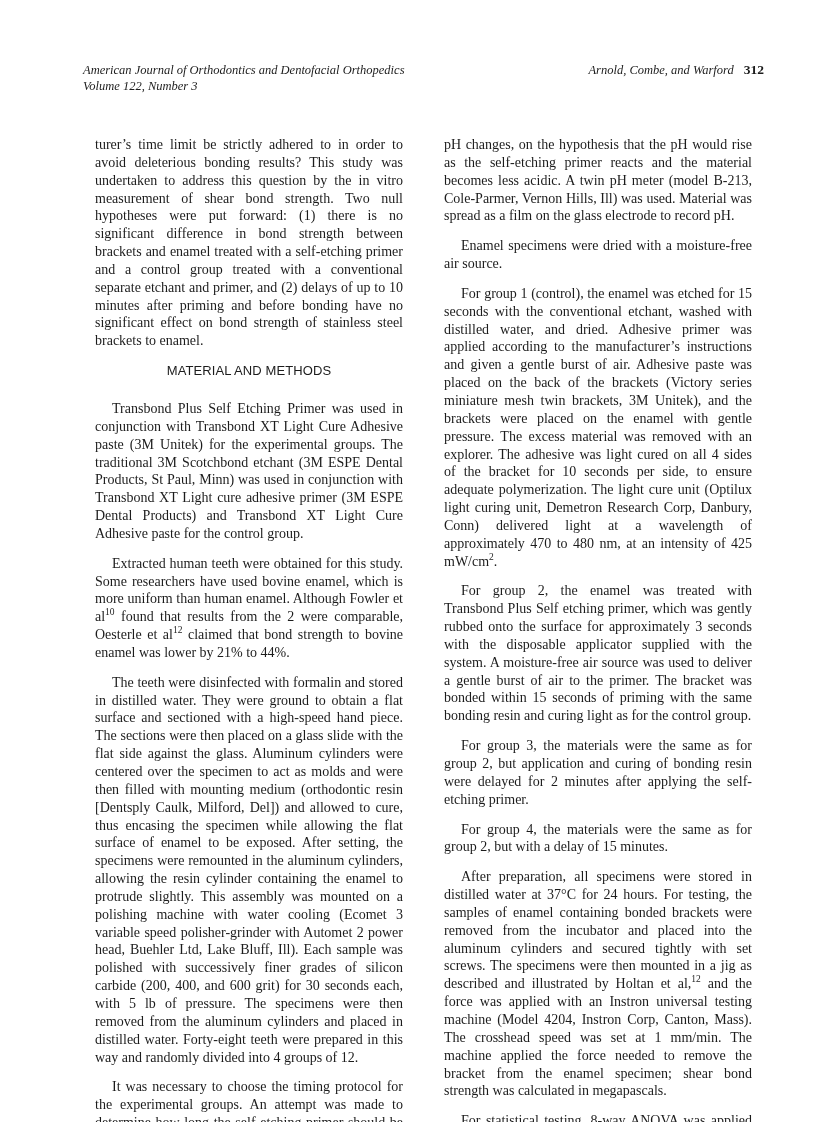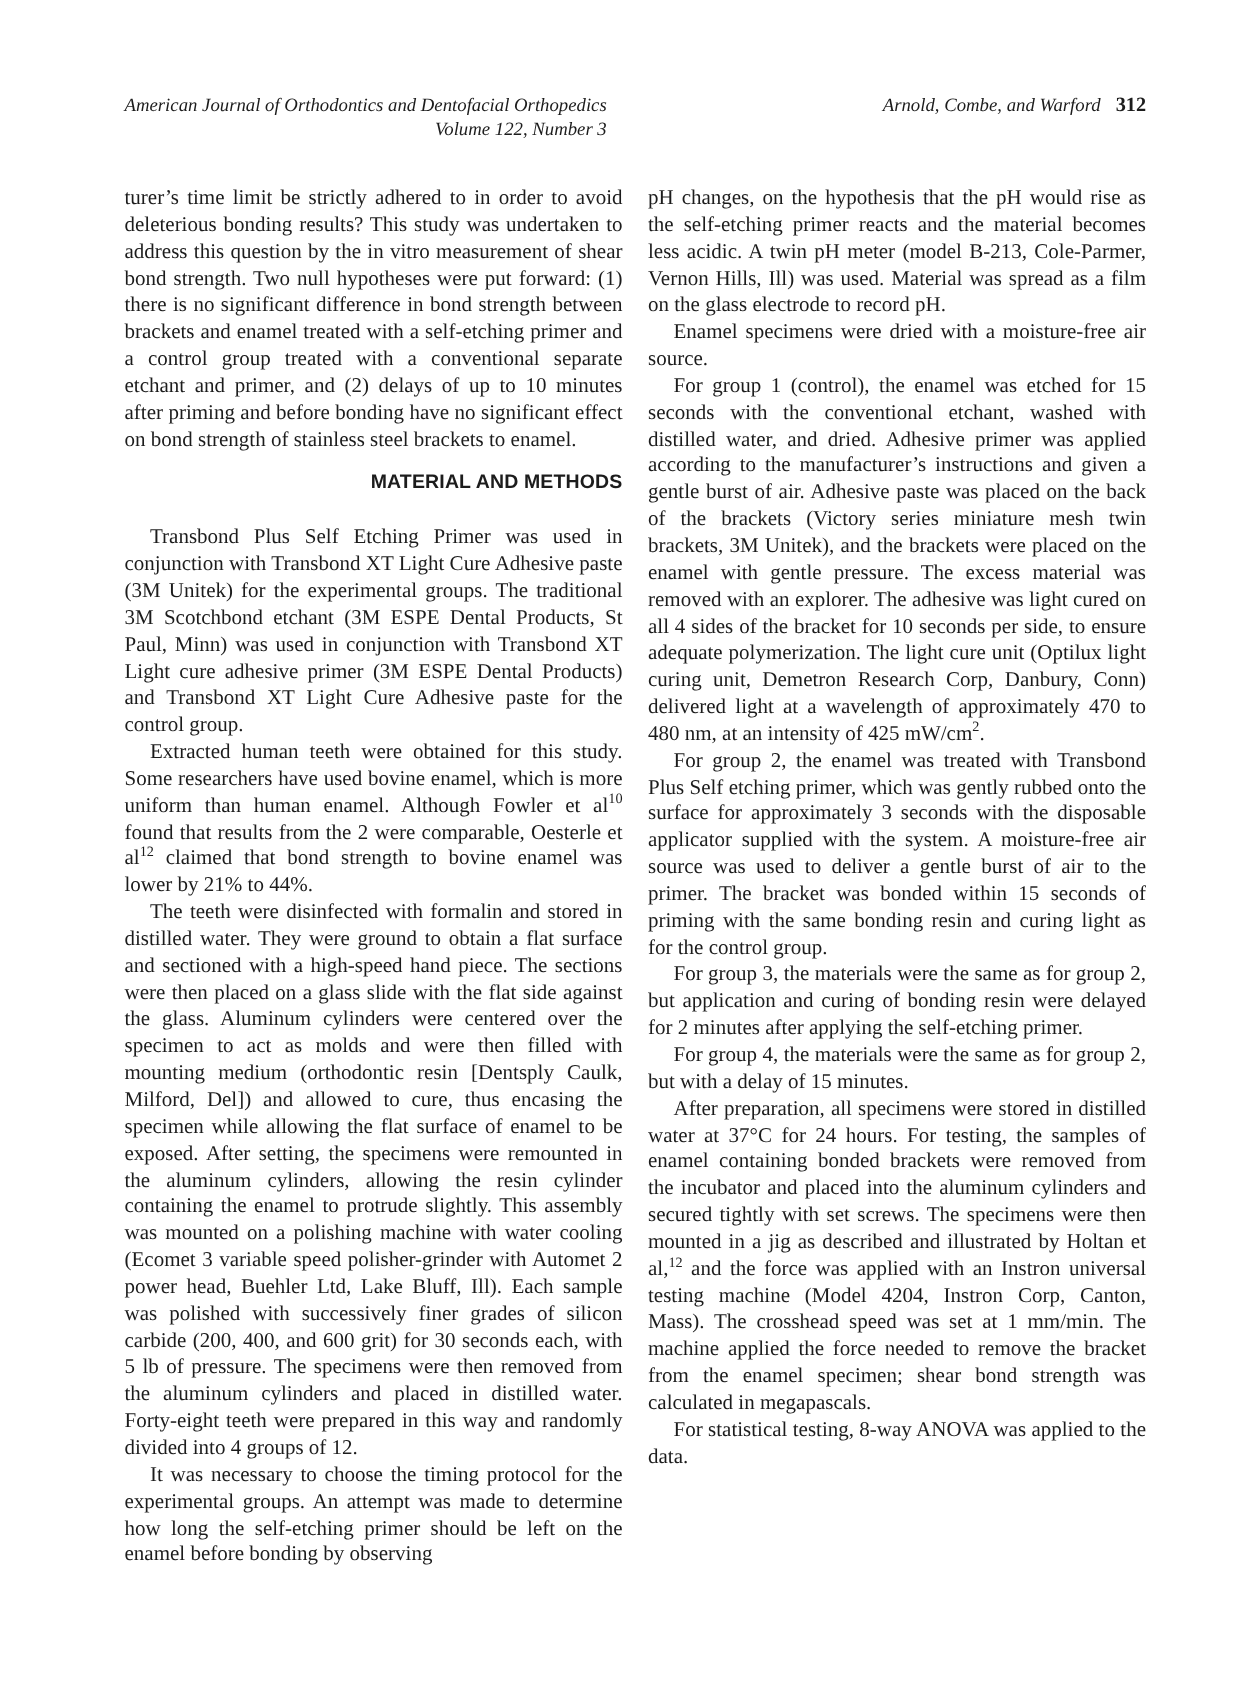--- a/index.html
+++ b/index.html
@@ -21,21 +21,21 @@
     top: 62px;
     left: 83px;
     width: 681px;
     display: flex;
     justify-content: space-between;
     align-items: flex-start;
     font-style: italic;
     font-size: 12.5px;
     line-height: 16px;
   }
-  .header-left div { white-space: nowrap; text-align: right; }
+  .header-left div { white-space: nowrap; }
   .header-right { white-space: nowrap; }
   .page-number {
     font-style: normal;
     font-weight: bold;
     font-size: 13.5px;
     margin-left: 10px;
   }
   .columns {
     position: absolute;
     top: 124px;
@@ -44,30 +44,30 @@
     display: flex;
     gap: 17px;
   }
   .column {
     width: 332px;
     text-align: justify;
     font-size: 14px;
     line-height: 17.85px;
   }
   .para {
-    margin: 0;
+    margin: 12px;
     text-indent: 17px;
   }
   .para.noindent { text-indent: 0; }
   .section-heading {
     font-family: "Liberation Sans", sans-serif;
     font-size: 13px;
-    font-weight: 700;
+    font-weight: 400;
     margin: 10px 0 20px 0;
-    text-align: right;
+    text-align: center;
     letter-spacing: 0.1px;
   }
   sup {
     font-size: 9.5px;
     line-height: 0;
     vertical-align: super;
   }
 </style>
 </head>
 <body>

